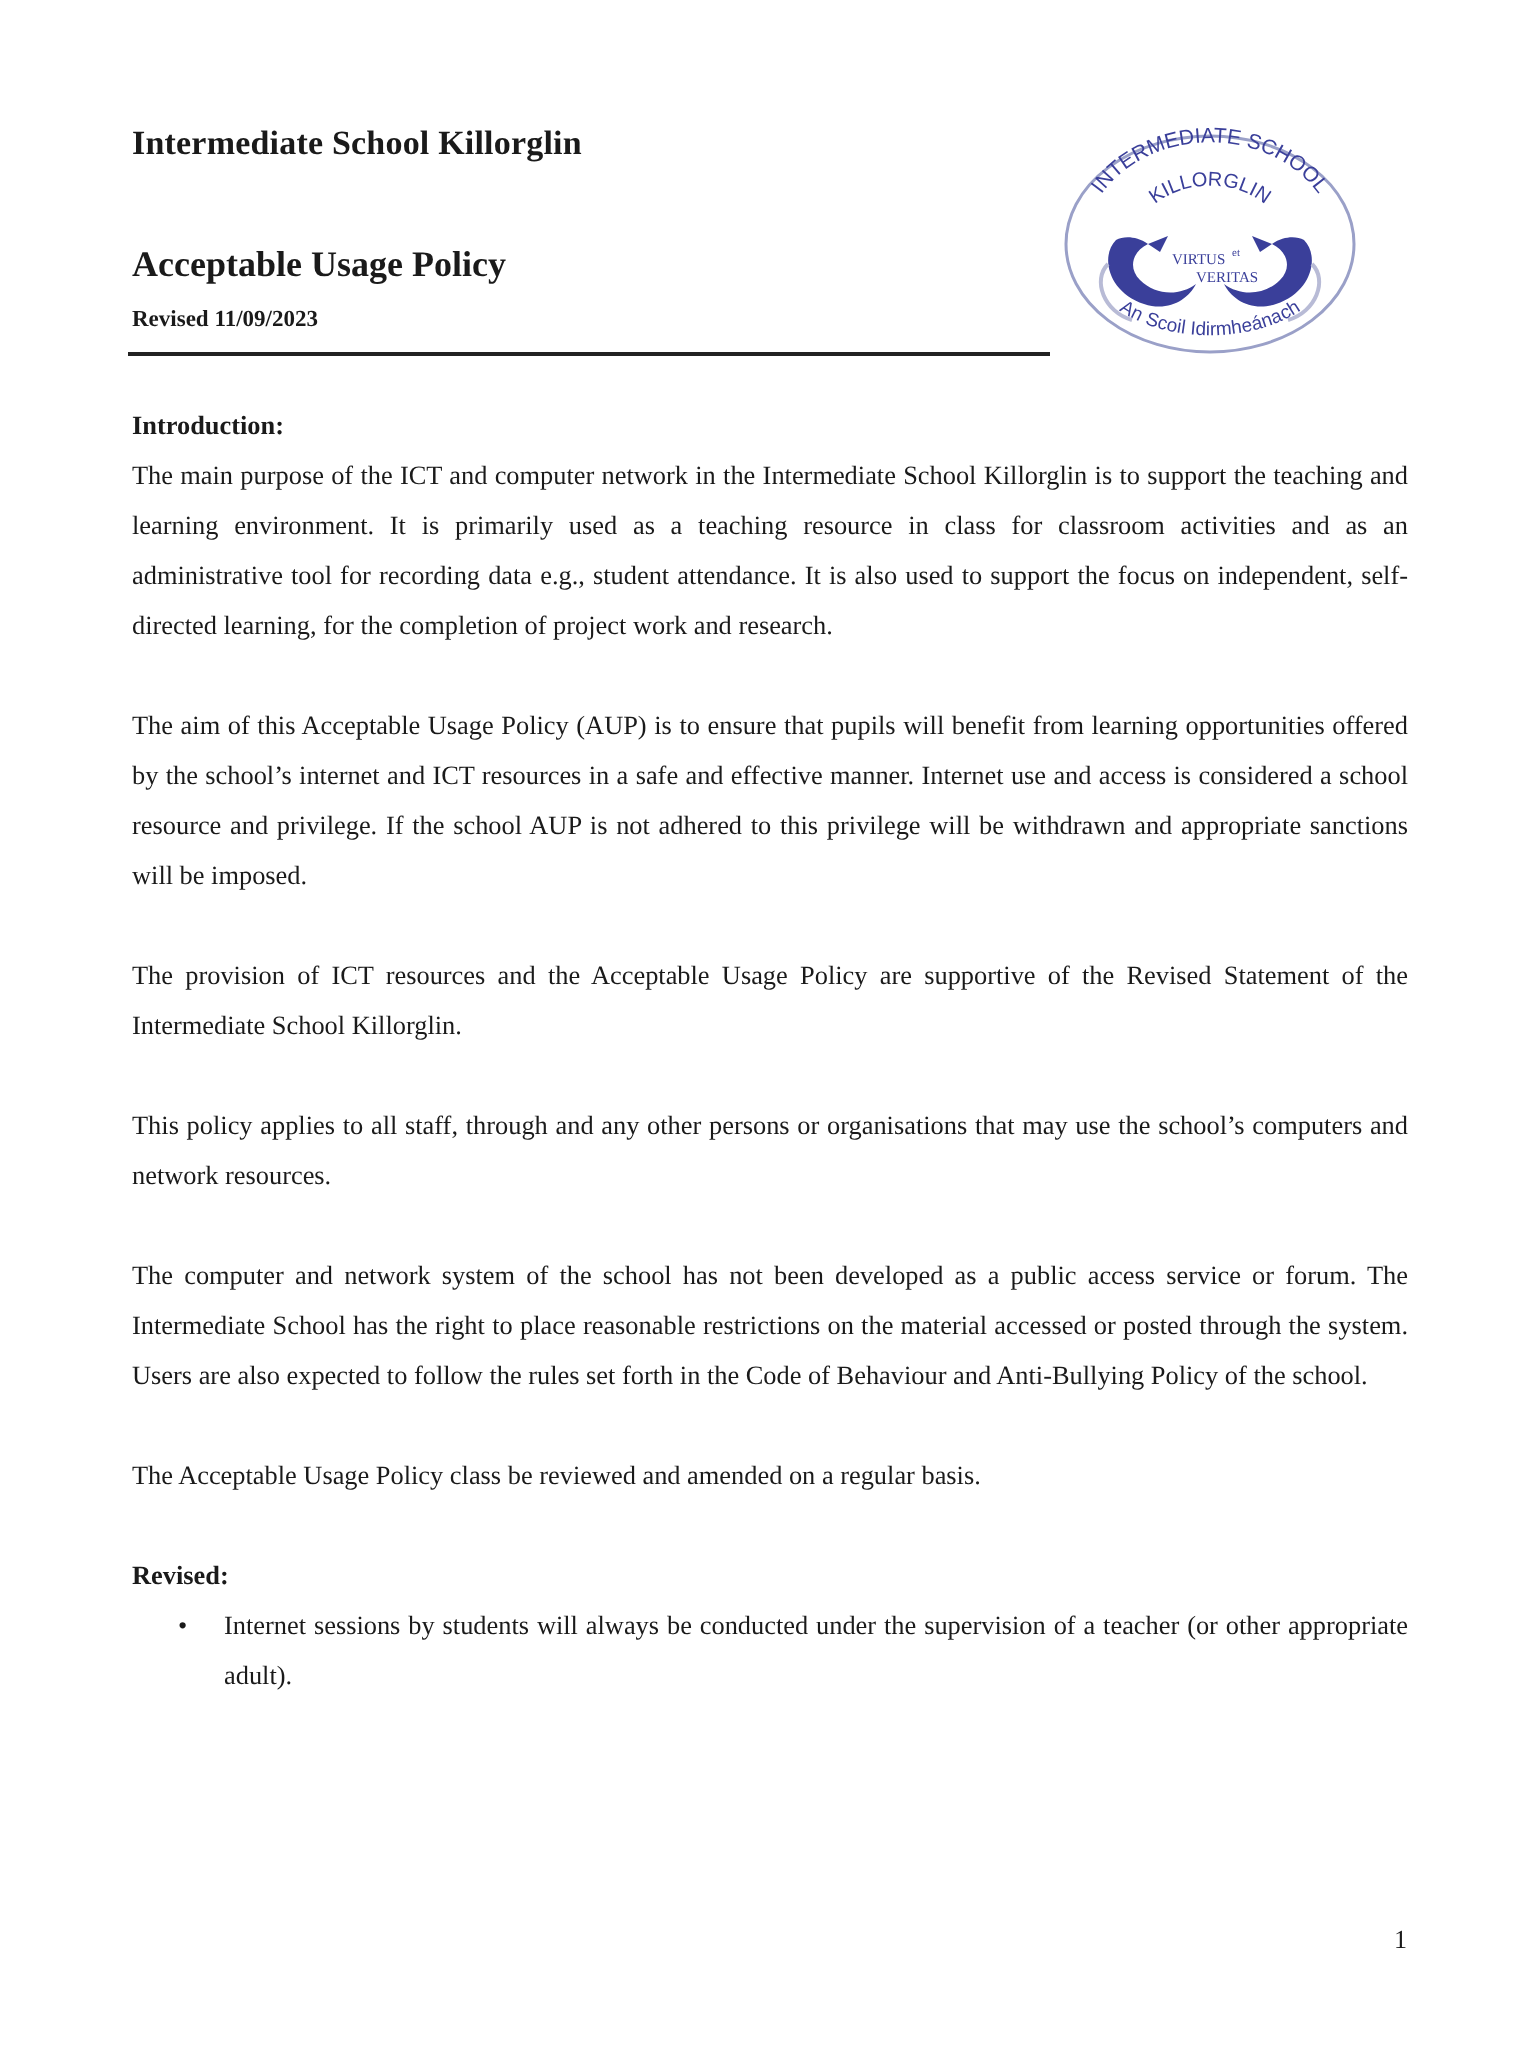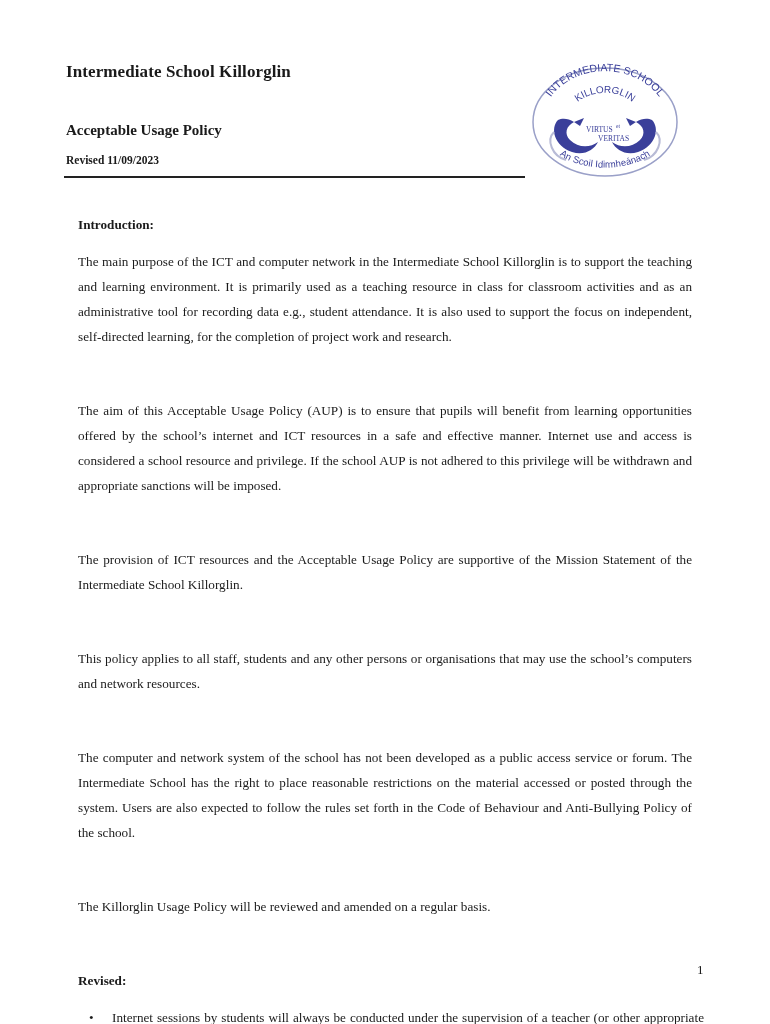--- a/index.html
+++ b/index.html
@@ -9,35 +9,35 @@
     color: #1a1a1a;
   }
   .page { position: absolute; left: 0; top: 0; width: 620px; height: 1024px; }
   .school-name {
     position: absolute; left: 66px; top: 62px;
     font-size: 16px; font-weight: bold; letter-spacing: 0.1px;
     font-family: "Liberation Serif", serif; font-size: 17px;
   }
   .doc-title {
     position: absolute; left: 66px; top: 122px;
-    font-family: "Liberation Serif", serif; font-weight: bold; font-size: 15px;
+    font-family: "Liberation Serif", serif; font-weight: bold; font-size: 18px;
   }
   .revised {
     position: absolute; left: 66px; top: 154px;
     font-family: "Liberation Serif", serif; font-weight: bold; font-size: 11.5px; text-align: right;
   }
   .rule {
     position: absolute; left: 64px; top: 176px; width: 461px; height: 2px; background: #222;
   }
   .logo { position: absolute; left: 528px; top: 62px; width: 152px; height: 116px; }
   .body-text {
     position: absolute; left: 66px; top: 200px; width: 638px;
     font-family: "Liberation Serif", serif; font-size: 13.2px; line-height: 25px;
   }
-  .body-text p { margin: 12px; text-align: justify; }
+  .body-text p { margin: 0; text-align: justify; }
   .body-text .gap { height: 25px; }
   .heading { font-weight: bold; }
   ul.bullets { margin: 0; padding: 0 0 0 46px; list-style: none; }
   ul.bullets li { position: relative; text-align: justify; }
   ul.bullets li .bullet { position: absolute; left: -23px; top: 0; }
   .page-number {
     position: absolute; left: 697px; top: 962px;
     font-family: "Liberation Serif", serif; font-size: 13px;
   }
 </style>
@@ -80,27 +80,27 @@
       </text>
     </svg>
   </div>
 
   <div class="body-text">
     <p class="heading">Introduction:</p>
     <p>The main purpose of the ICT and computer network in the Intermediate School Killorglin is to support the teaching and learning environment.  It is primarily used as a teaching resource in class for classroom activities and as an administrative tool for recording data e.g., student attendance.  It is also used to support the focus on independent, self-directed learning, for the completion of project work and research.</p>
     <div class="gap"></div>
     <p>The aim of this Acceptable Usage Policy (AUP) is to ensure that pupils will benefit from learning opportunities offered by the school’s internet and ICT resources in a safe and effective manner. Internet use and access is considered a school resource and privilege.  If the school AUP is not adhered to this privilege will be withdrawn and appropriate sanctions will be imposed.</p>
     <div class="gap"></div>
-    <p>The provision of ICT resources and the Acceptable Usage Policy are supportive of the Mission Statement of the Intermediate School Killorglin.</p>
+    <p>The provision of ICT resources and the Acceptable Usage Policy are supportive of the Revised Statement of the Intermediate School Killorglin.</p>
     <div class="gap"></div>
-    <p>This policy applies to all staff, students and any other persons or organisations that may use the school’s computers and network resources.</p>
+    <p>This policy applies to all staff, through and any other persons or organisations that may use the school’s computers and network resources.</p>
     <div class="gap"></div>
     <p>The computer and network system of the school has not been developed as a public access service or forum.  The Intermediate School has the right to place reasonable restrictions on the material accessed or posted through the system.  Users are also expected to follow the rules set forth in the Code of Behaviour and Anti-Bullying Policy of the school.</p>
     <div class="gap"></div>
-    <p>The Killorglin Usage Policy will be reviewed and amended on a regular basis.</p>
+    <p>The Acceptable Usage Policy class be reviewed and amended on a regular basis.</p>
     <div class="gap"></div>
     <p class="heading">Revised:</p>
     <ul class="bullets">
       <li>
         <span class="bullet">•</span>
         <span>Internet sessions by students will always be conducted under the supervision of a teacher (or other appropriate adult).</span>
       </li>
     </ul>
   </div>
 

